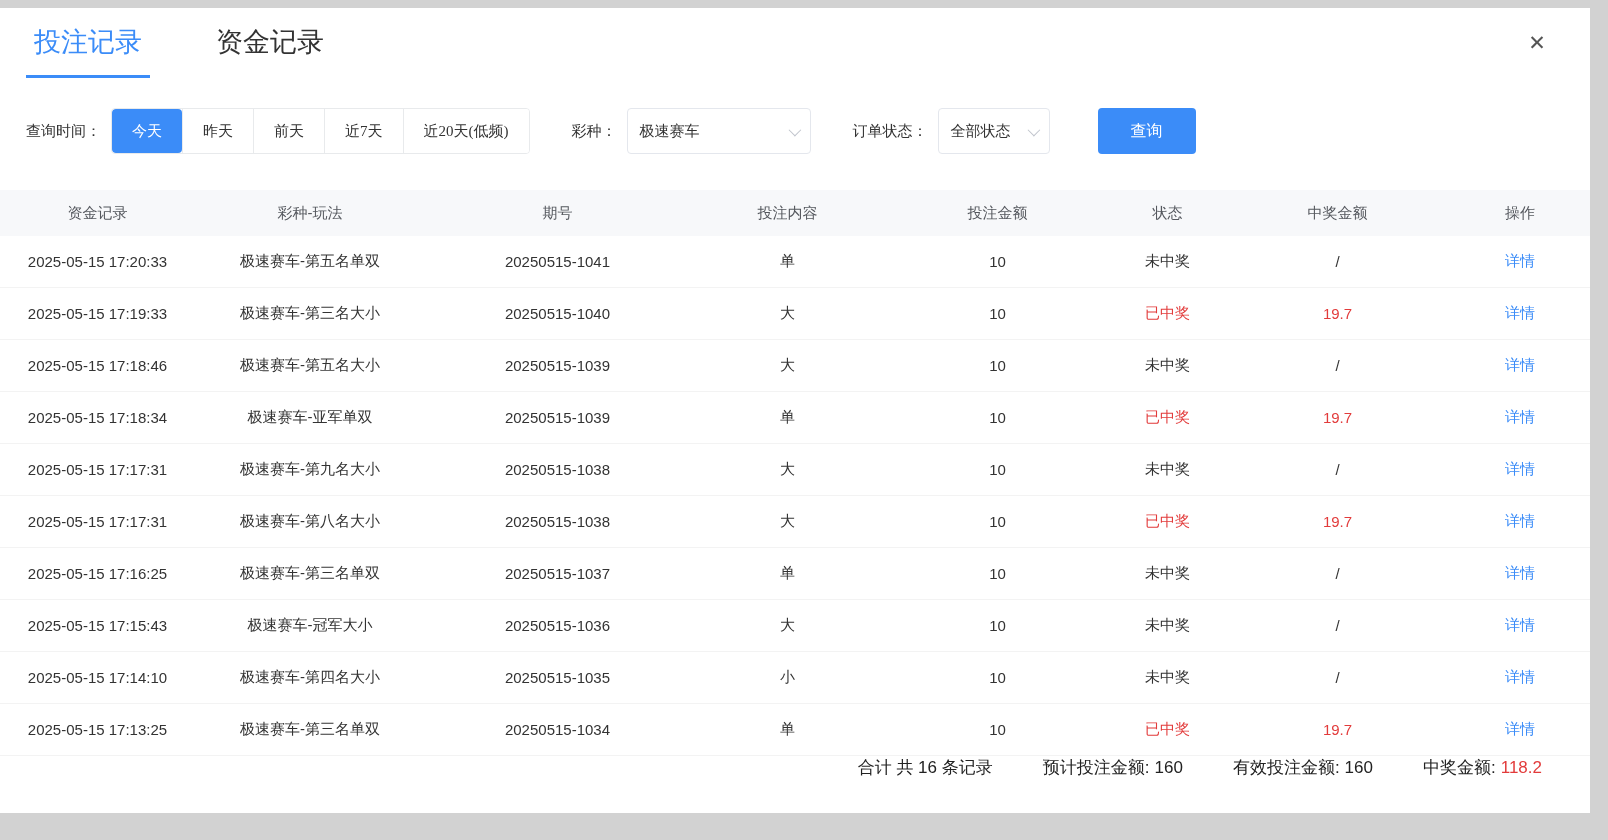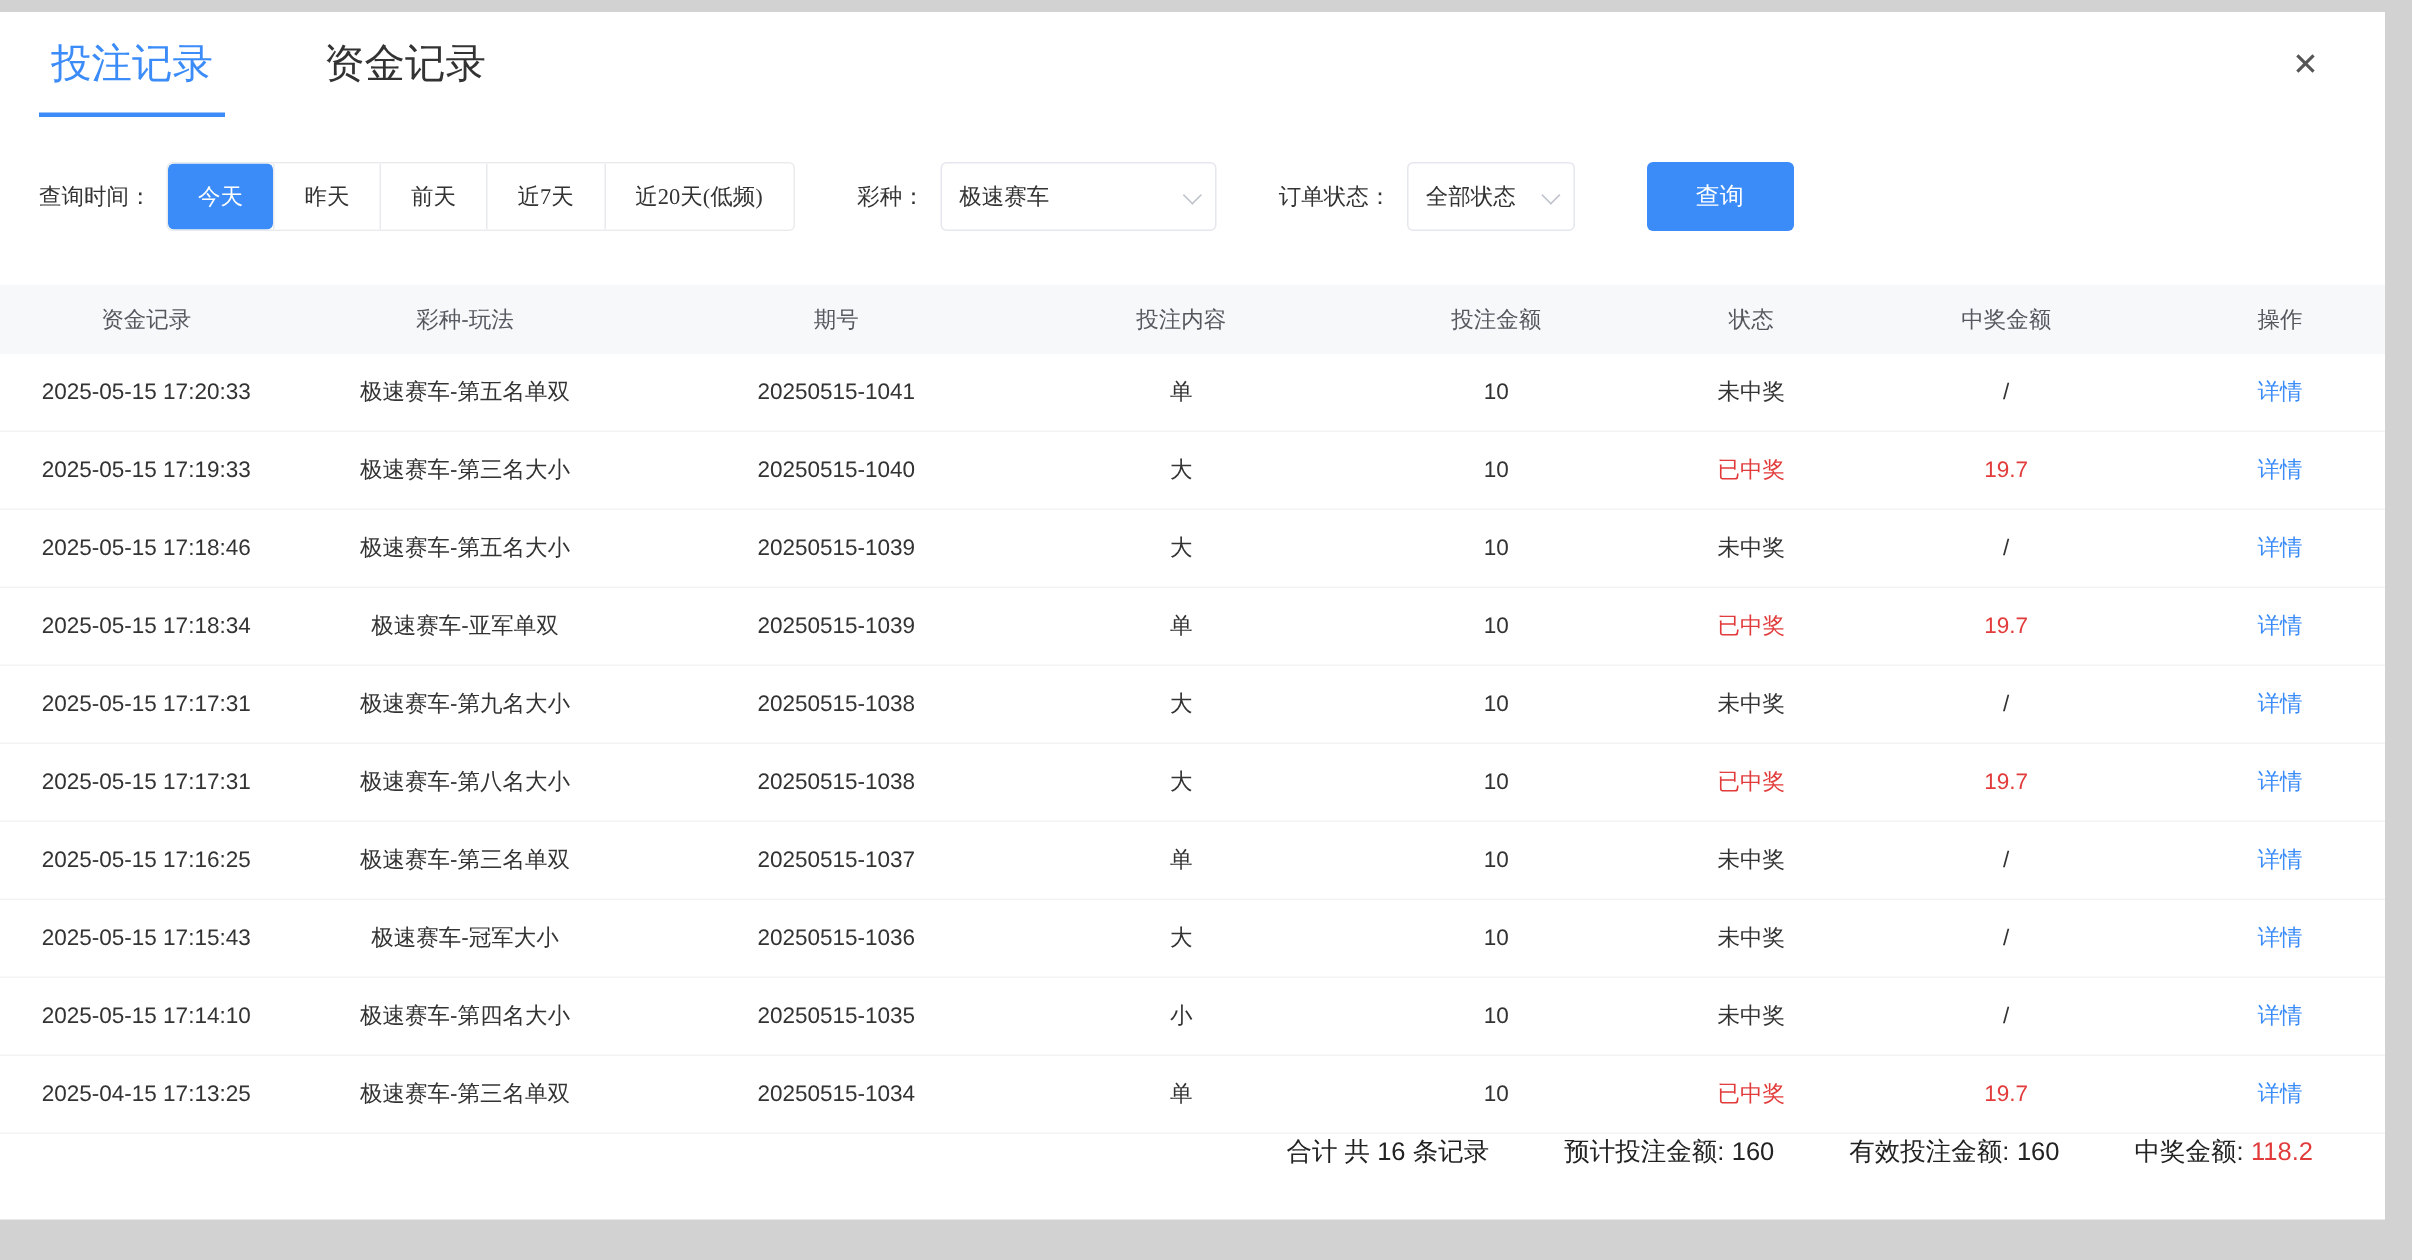--- a/index.html
+++ b/index.html
@@ -213,21 +213,21 @@
         <div class="cell">2025-05-15 17:14:10</div>
         <div class="cell">极速赛车-第四名大小</div>
         <div class="cell">20250515-1035</div>
         <div class="cell">小</div>
         <div class="cell">10</div>
         <div class="cell">未中奖</div>
         <div class="cell">/</div>
         <div class="cell link">详情</div>
       </div>
       <div class="trow">
-        <div class="cell">2025-04-15 17:13:25</div>
+        <div class="cell">2025-05-15 17:13:25</div>
         <div class="cell">极速赛车-第三名单双</div>
         <div class="cell">20250515-1034</div>
         <div class="cell">单</div>
         <div class="cell">10</div>
         <div class="cell red">已中奖</div>
         <div class="cell red">19.7</div>
         <div class="cell link">详情</div>
       </div>
     </div>
 

